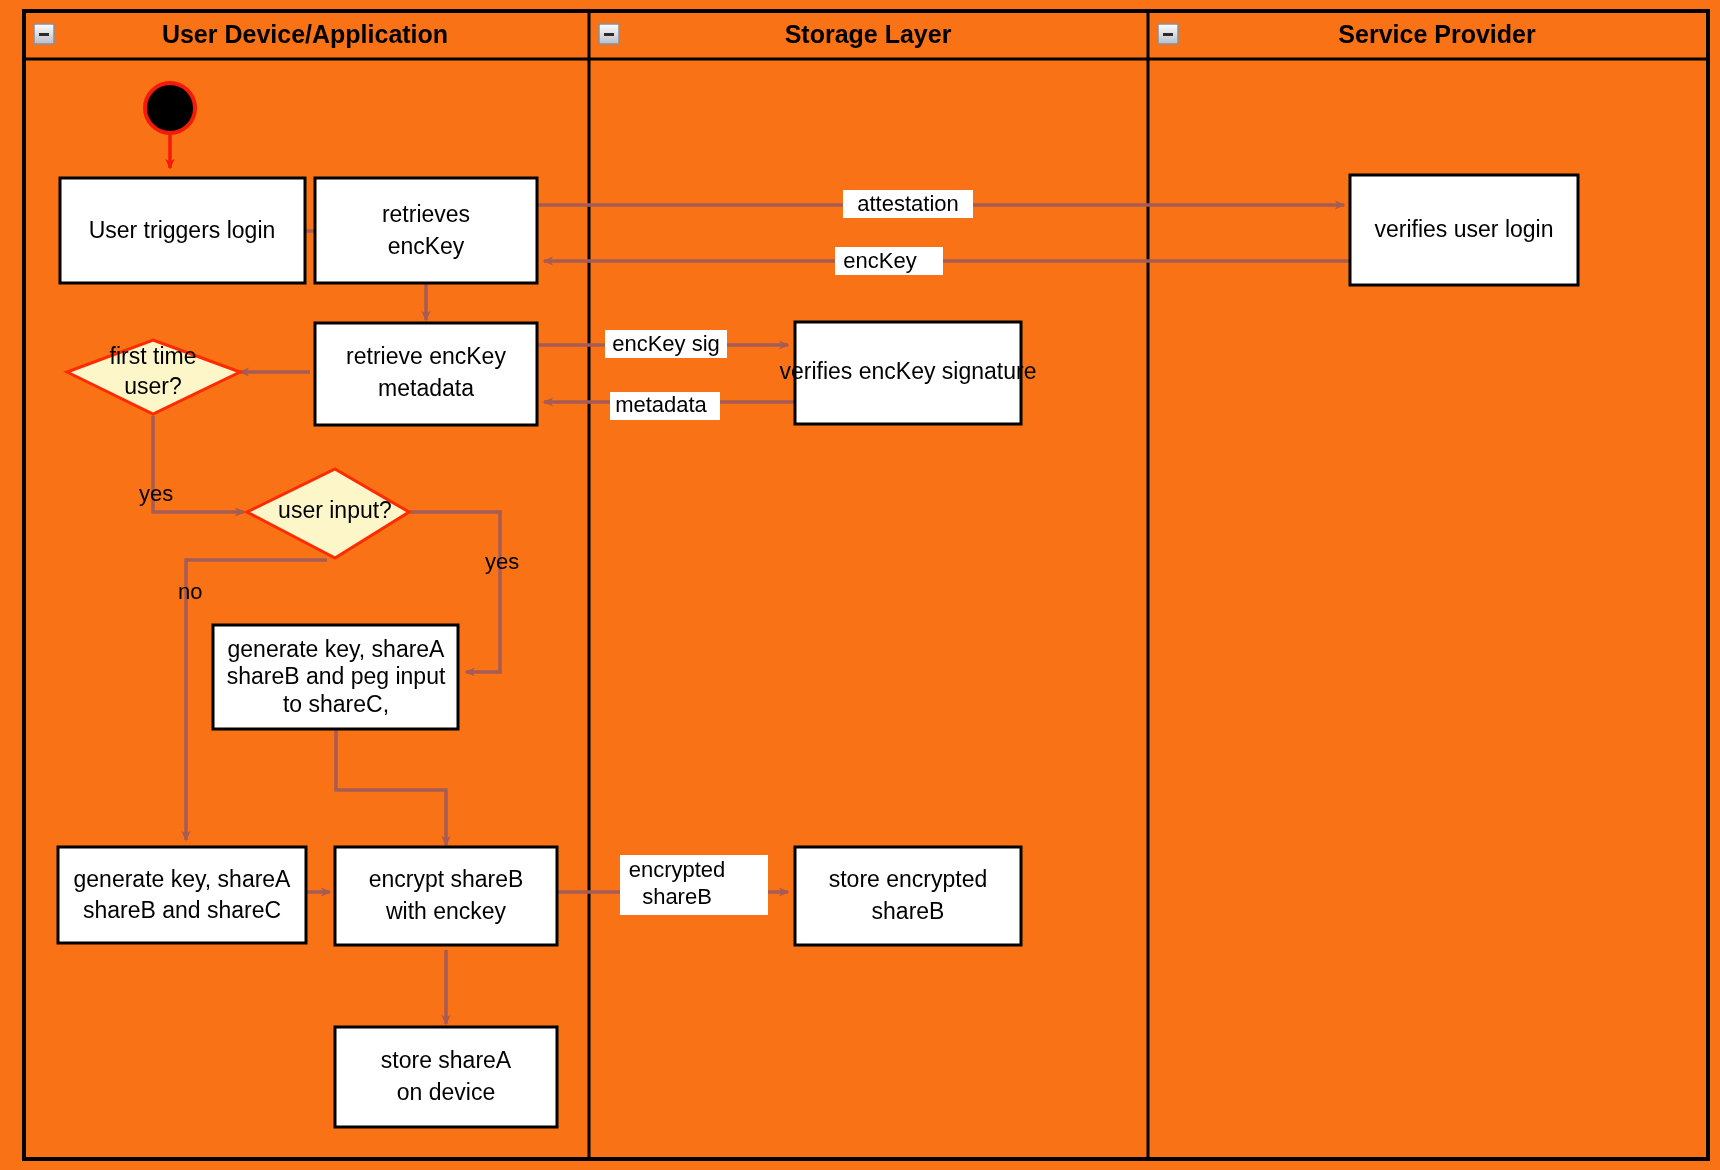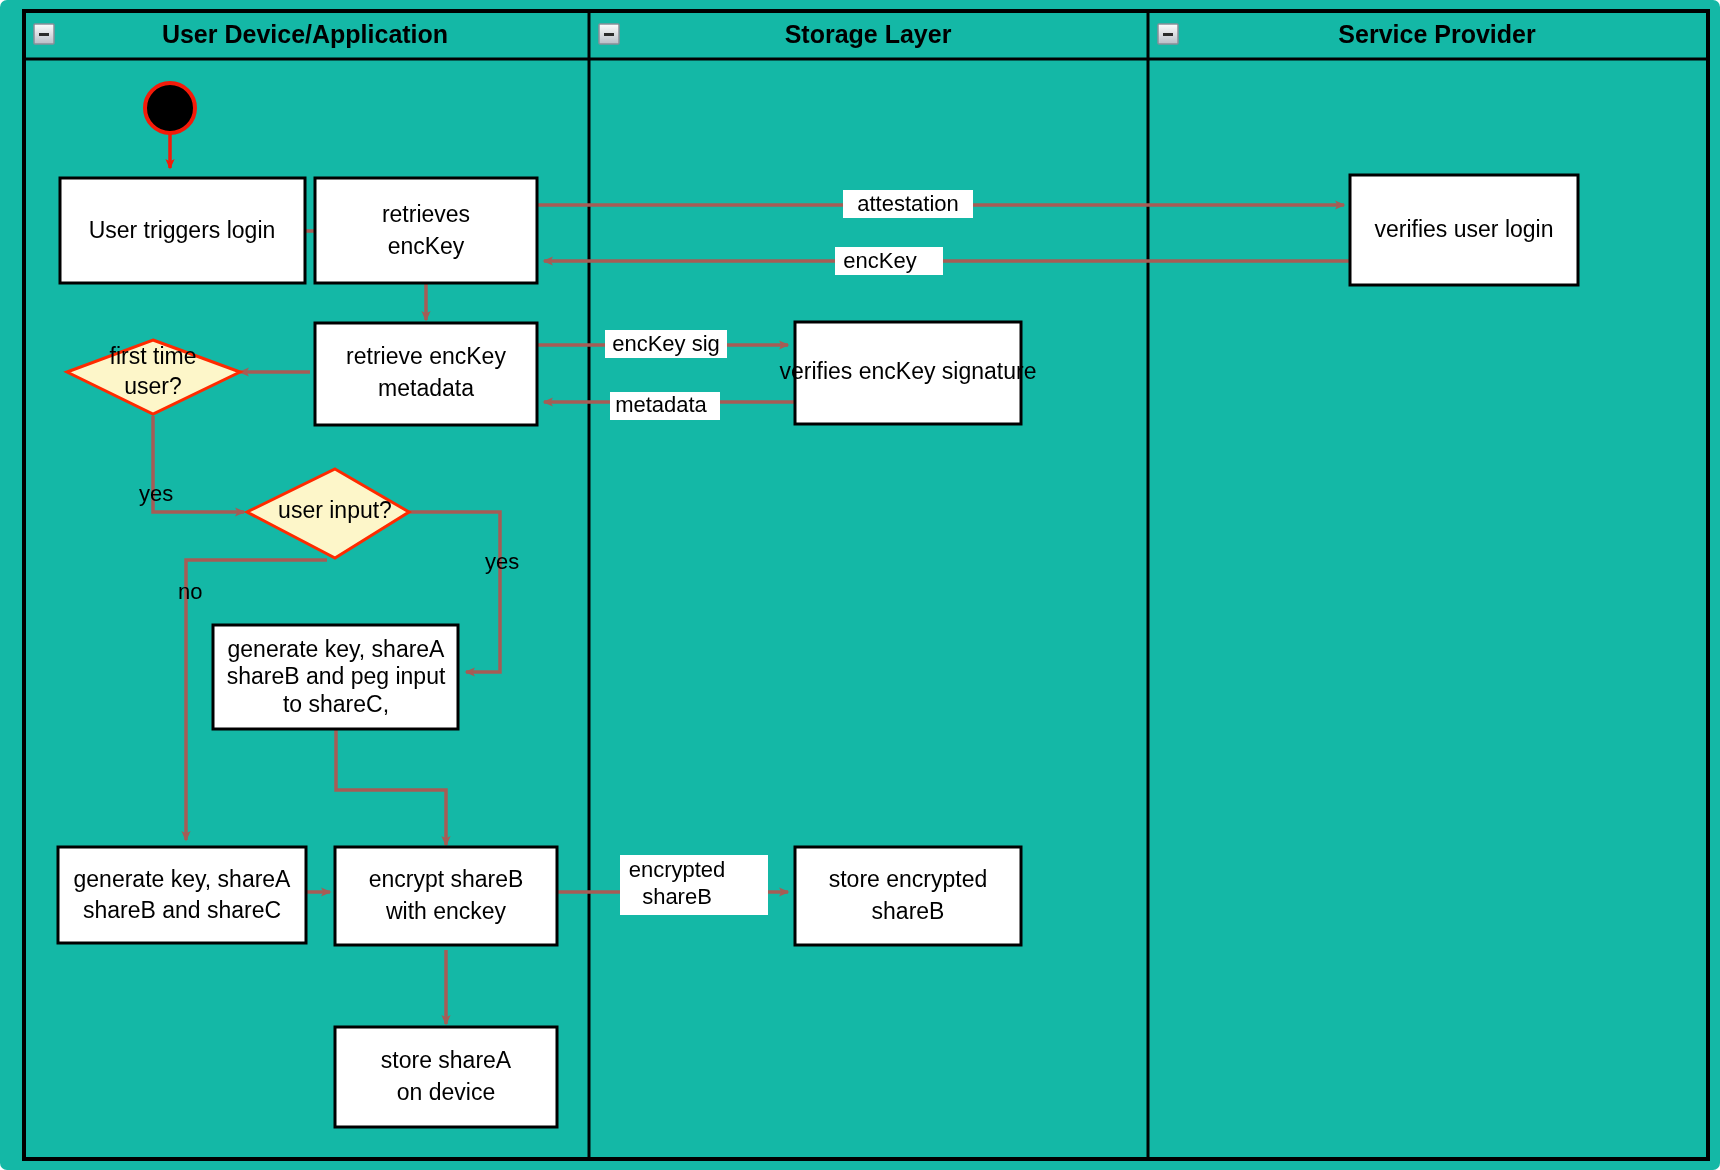--- a/index.html
+++ b/index.html
@@ -5,23 +5,22 @@
   html, body {
     margin: 0;
     padding: 0;
     background: #ffffff;
     font-family: "Liberation Sans", sans-serif;
   }
   #canvas {
     position: relative;
     width: 1720px;
     height: 1170px;
-    background: #14b8a6;
+    background: #f97316;
     overflow: hidden;
-    border-radius: 7px;
   }
   svg#diagram {
     position: absolute;
     left: 0;
     top: 0;
     width: 1720px;
     height: 1170px;
   }
   .lane-title {
     font-family: "Liberation Sans", sans-serif;

